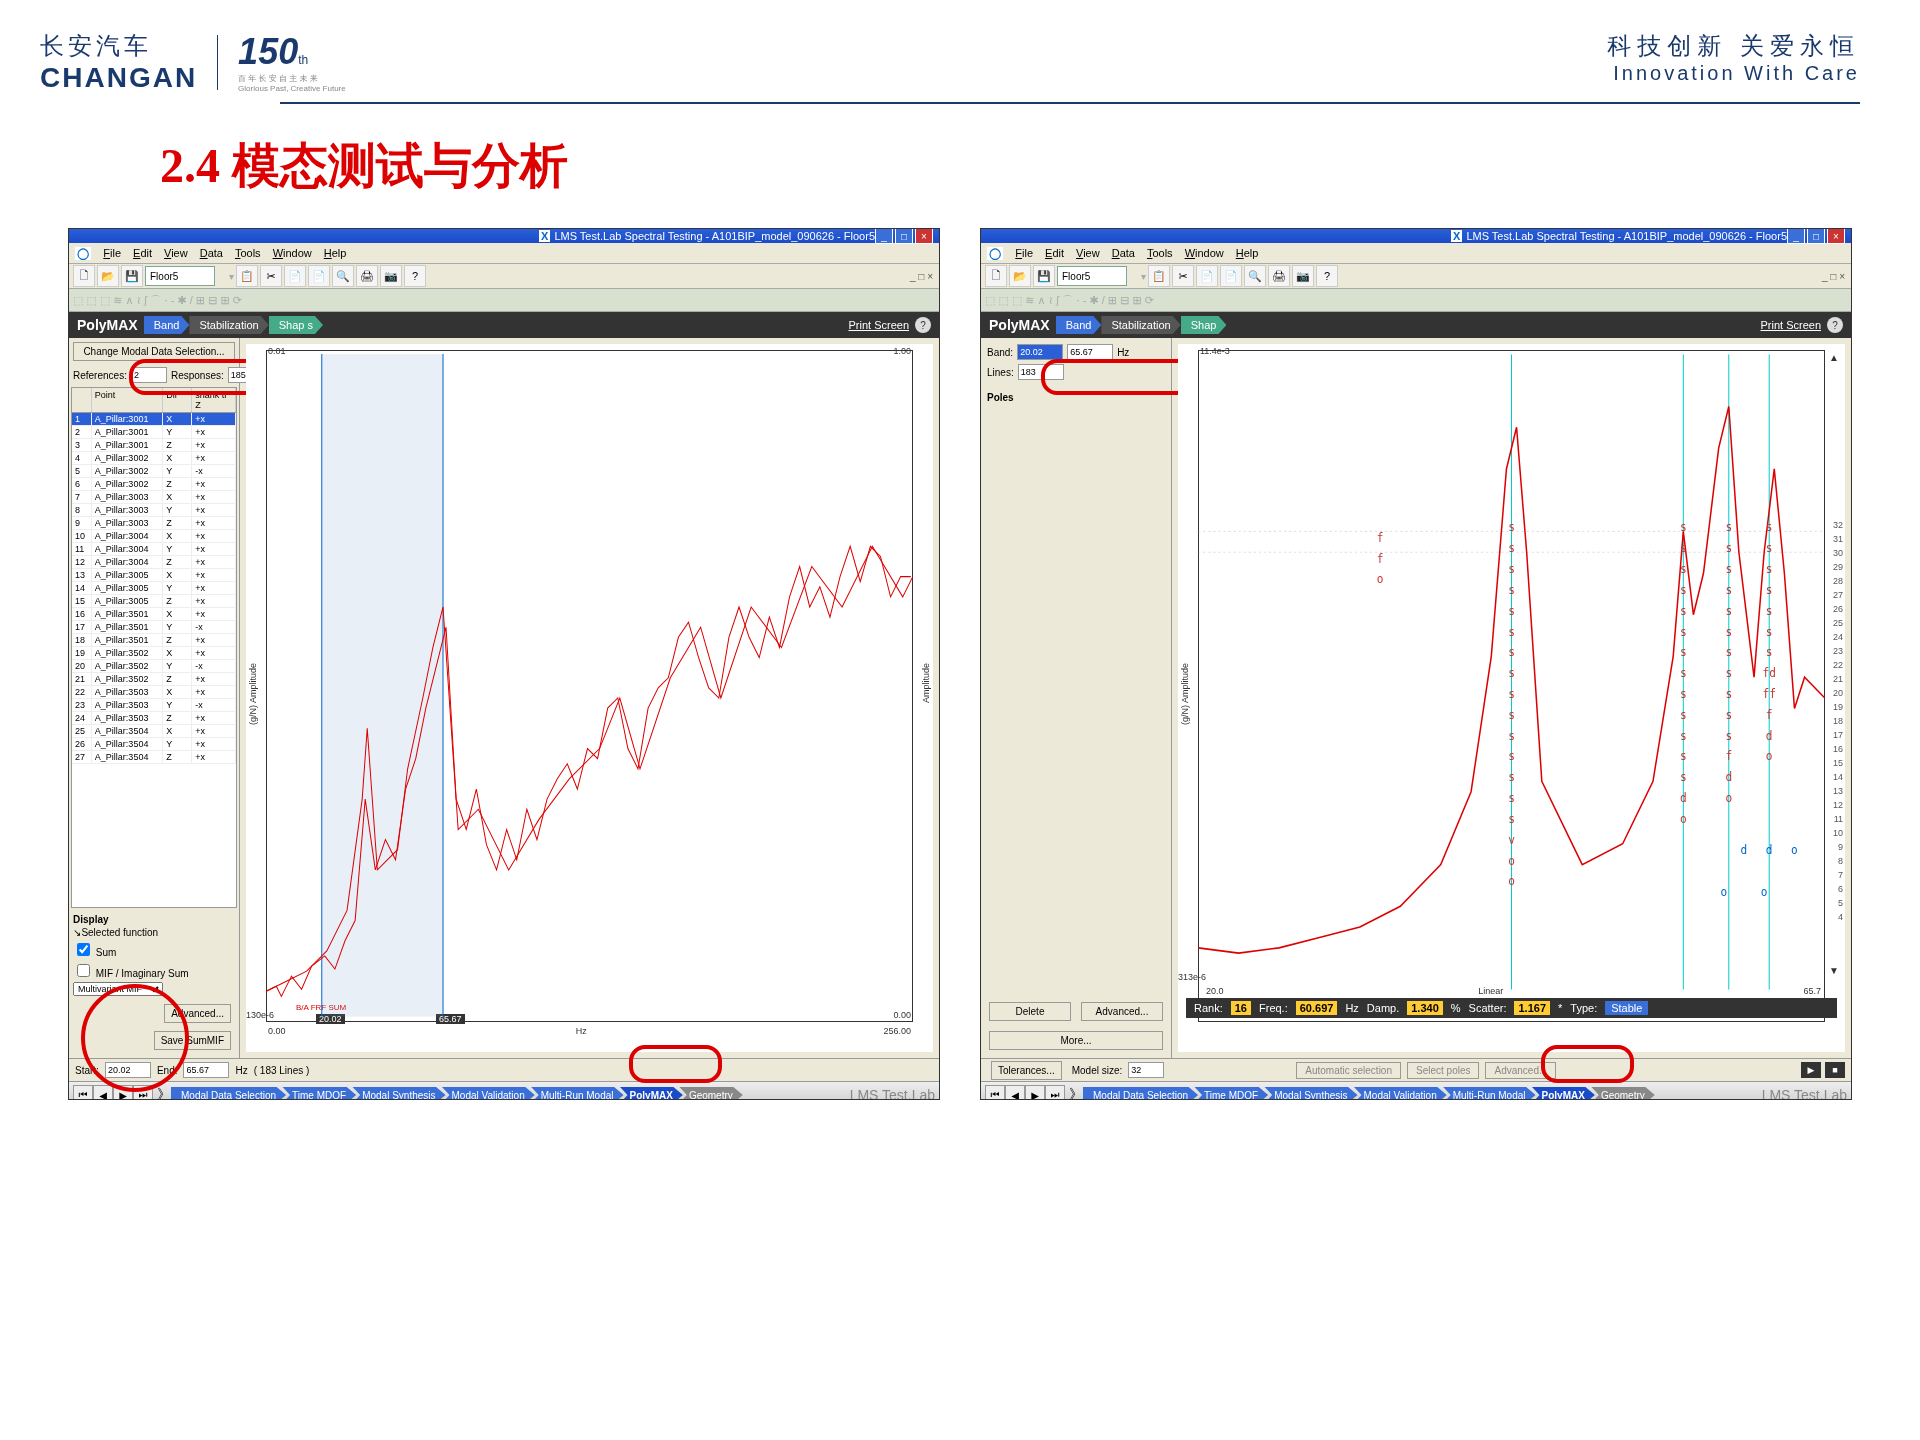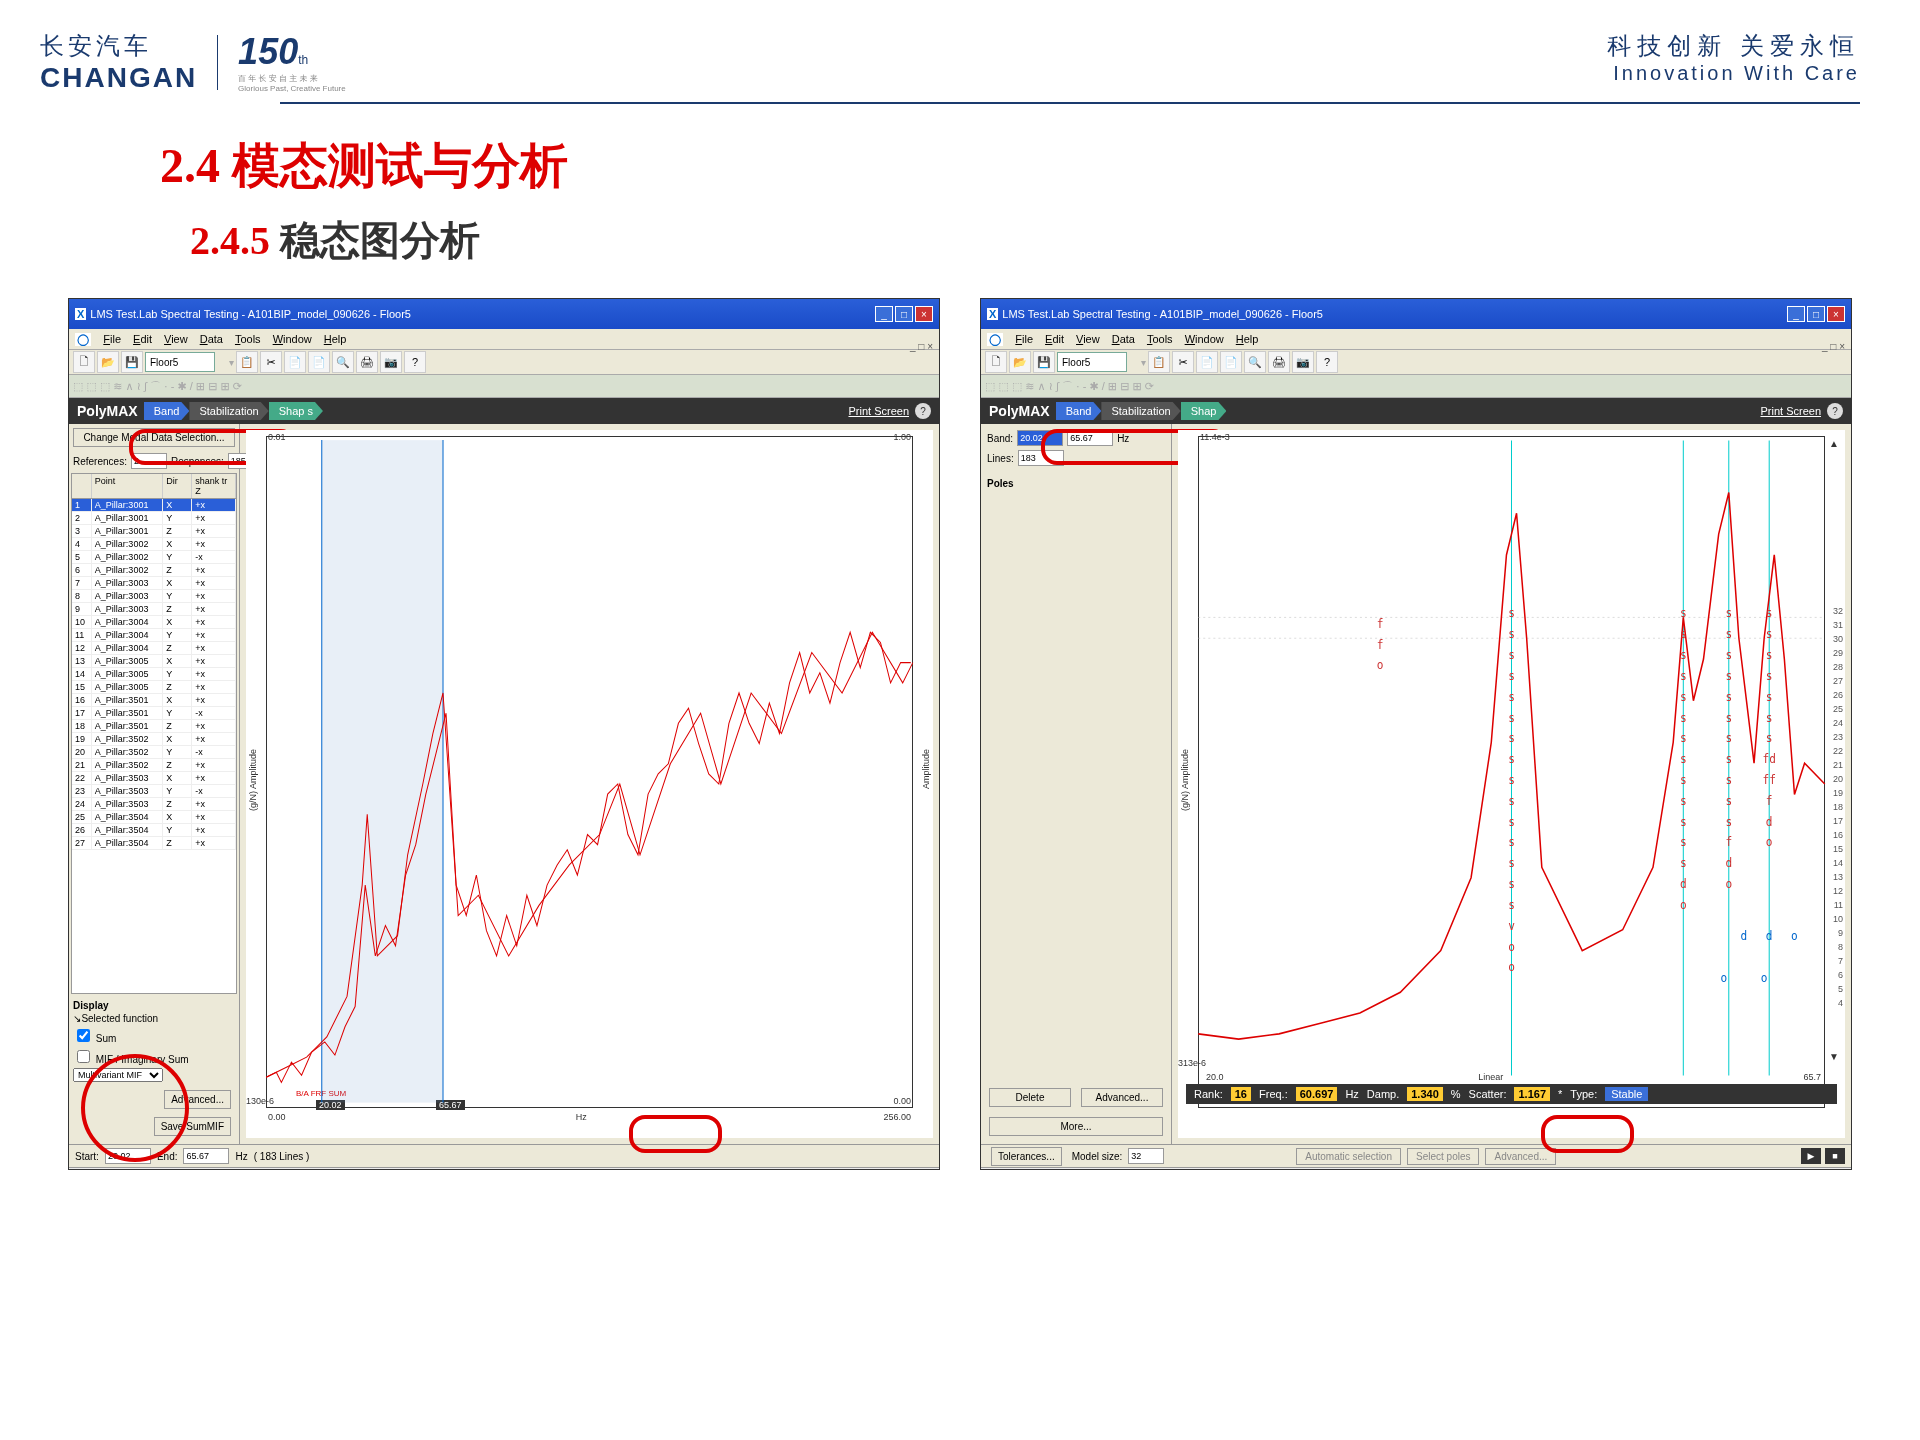--- a/index.html
+++ b/index.html
@@ -12,21 +12,21 @@
 .header-right{text-align:right;color:#1a3a6e}
 .hr-cn{font-size:24px;letter-spacing:6px}
 .hr-en{font-size:20px;letter-spacing:3px}
 .blue-line{height:2px;background:#1a3a6e;margin:8px 60px 0 280px}
 .title-area{margin-left:160px;margin-top:30px}
 .section-title{font-size:48px;color:#d00;font-weight:bold;font-family:"SimSun","Microsoft YaHei"}
 .sub-title{font-size:40px;color:#333;font-weight:bold;margin-top:15px;margin-left:30px;font-family:"SimSun","Microsoft YaHei"}
 .sub-title .num{color:#d00}
 .shots{display:flex;gap:40px;padding:30px 40px;justify-content:center}
 .shot{width:870px;height:870px;border:1px solid #333;background:#ece9d8;position:relative;font-size:10px;color:#000;overflow:hidden}
-.titlebar{height:30px;background:linear-gradient(#2a5fd8,#1a4bc8);color:#fff;display:flex;align-items:center;padding:0 6px;font-size:11px;justify-content:space-between}
+.titlebar{height:14px;background:linear-gradient(#2a5fd8,#1a4bc8);color:#fff;display:flex;align-items:center;padding:0 6px;font-size:11px;justify-content:flex-end}
 .wbtns{display:flex;gap:2px}
 .wbtn{width:16px;height:14px;background:#c33;display:flex;align-items:center;justify-content:center;color:#fff;font-size:10px;border:1px solid #fff}
 .wbtn.min,.wbtn.max{background:#3a6fd8}
 .menubar{height:20px;background:#ece9d8;display:flex;align-items:center;gap:12px;padding:0 6px;font-size:11px;border-bottom:1px solid #aaa}
 .menubar span u{text-decoration:underline}
 .mdi{position:absolute;top:42px;right:6px;font-size:10px;color:#555}
 .toolbar{height:24px;background:#ece9d8;display:flex;align-items:center;gap:2px;padding:0 4px;border-bottom:1px solid #aaa}
 .tb-btn{width:20px;height:20px;border:1px solid #ccc;background:#f5f5f5;display:flex;align-items:center;justify-content:center;font-size:11px}
 .tb-input{height:18px;border:1px solid #7a9;background:#fff;padding:0 4px;font-size:10px;width:60px}
 .toolbar2{height:22px;background:#d8e0d0;display:flex;align-items:center;gap:4px;padding:0 4px;border-bottom:1px solid #aaa;color:#aaa;font-size:11px}
@@ -100,23 +100,20 @@
   </div>
   <div class="header-right">
     <div class="hr-cn">科技创新  关爱永恒</div>
     <div class="hr-en">Innovation With Care</div>
   </div>
 </div>
 <div class="blue-line"></div>
 
 <div class="title-area">
   <div class="section-title">2.4 模态测试与分析</div>
-  <div class="sub-title">
-    <span class="num">2.4.5</span><span> 稳态图分析</span>
-  </div>
 </div>
 
 <div class="shots">
 
 <div class="shot">
   <div class="titlebar">
     <span><span style="background:#fff;color:#06c;padding:0 2px;font-weight:bold;margin-right:4px">X</span><span>LMS Test.Lab Spectral Testing - A101BIP_model_090626 - Floor5</span></span>
     <span class="wbtns">
       <span class="wbtn min">_</span>
       <span class="wbtn max">□</span>

